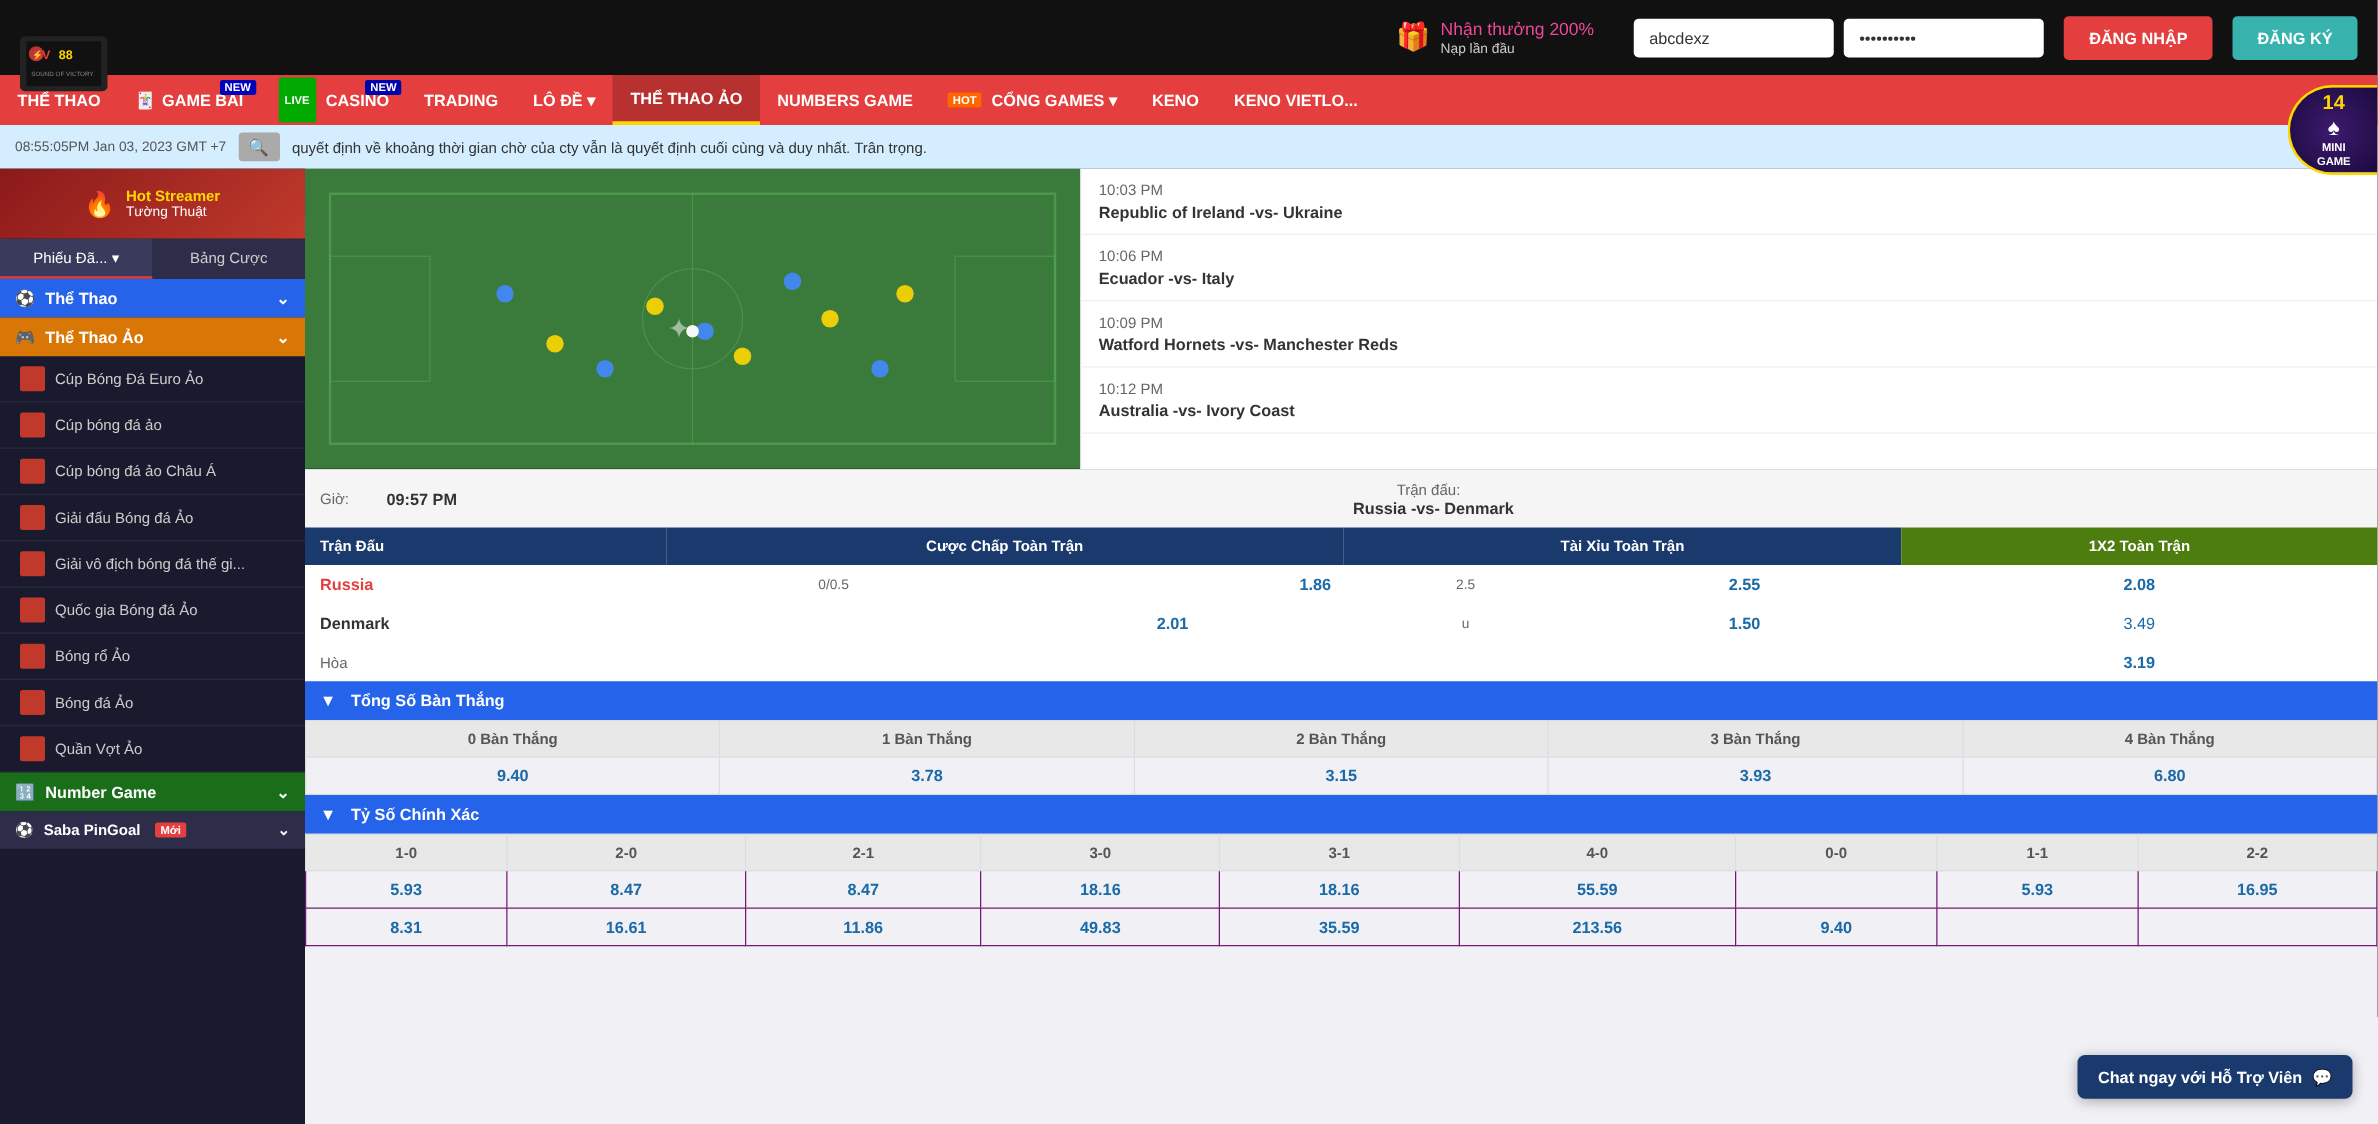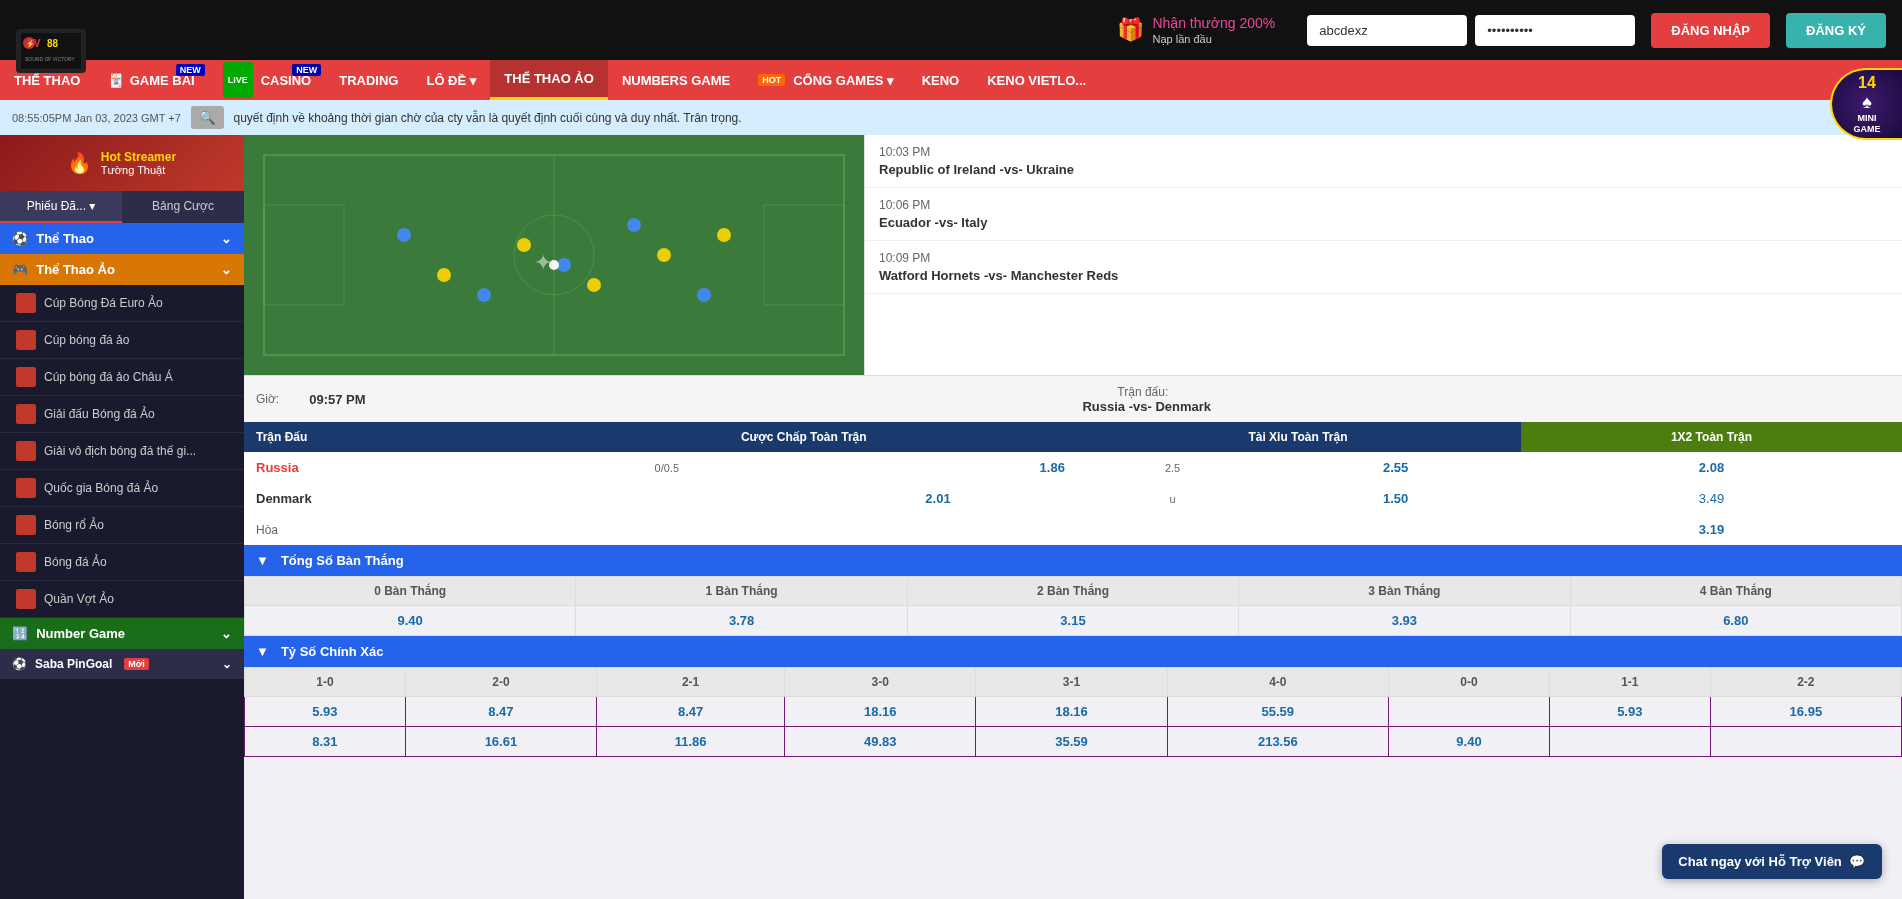--- a/index.html
+++ b/index.html
@@ -297,20 +297,24 @@
           <div class="match-name">Republic of Ireland -vs- Ukraine</div>
         </div>
         <div class="match-list-item">
           <div class="match-time">10:06 PM</div>
           <div class="match-name">Ecuador -vs- Italy</div>
         </div>
         <div class="match-list-item">
           <div class="match-time">10:09 PM</div>
           <div class="match-name">Watford Hornets -vs- Manchester Reds</div>
         </div>
+        <div class="match-list-item">
+          <div class="match-time">10:12 PM</div>
+          <div class="match-name">Australia -vs- Ivory Coast</div>
+        </div>
       </div>
     </div>
 
     <div style="background:#f5f5f5;padding:8px 12px;display:flex;align-items:center;gap:30px;border-top:1px solid #ddd;">
       <span style="color:#666;font-size:12px;">Giờ:</span>
       <span style="color:#333;font-size:13px;font-weight:bold;">09:57 PM</span>
       <div style="flex:1;text-align:center;">
         <span style="color:#666;font-size:12px;">Trận đấu:</span>
         <br>
         <span style="color:#333;font-size:13px;font-weight:bold;margin-left:8px;">Russia -vs- Denmark</span>

